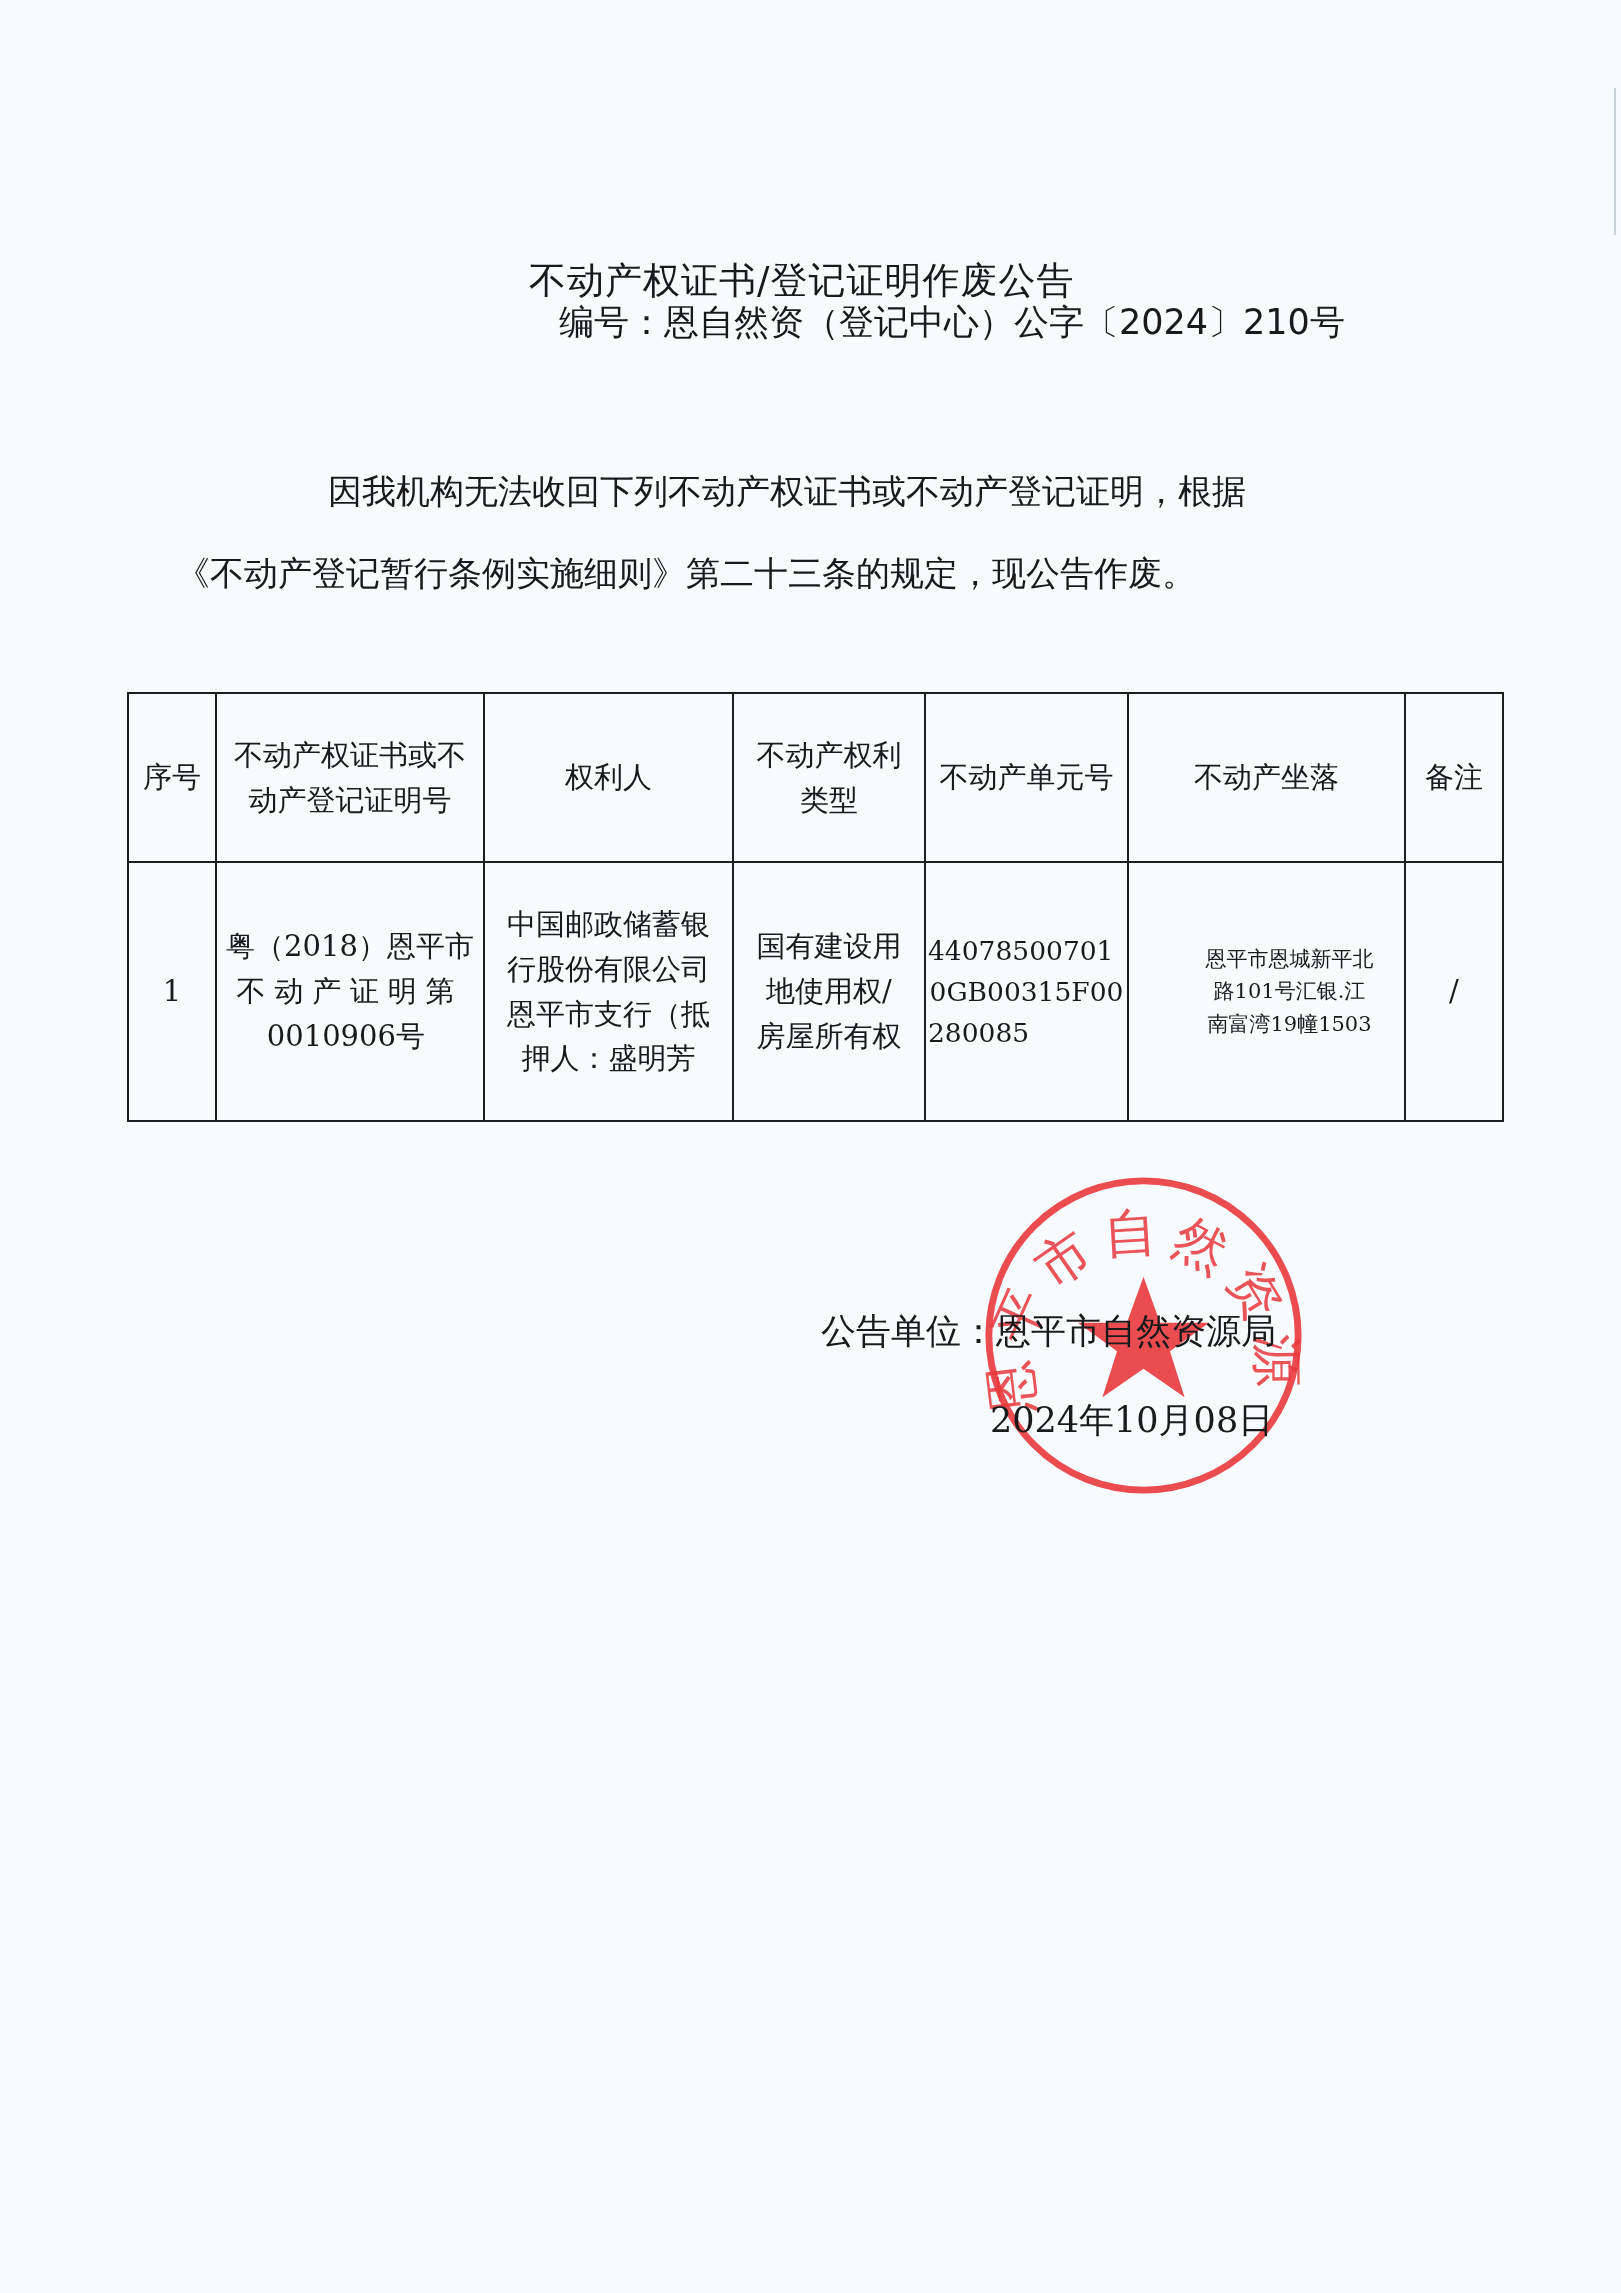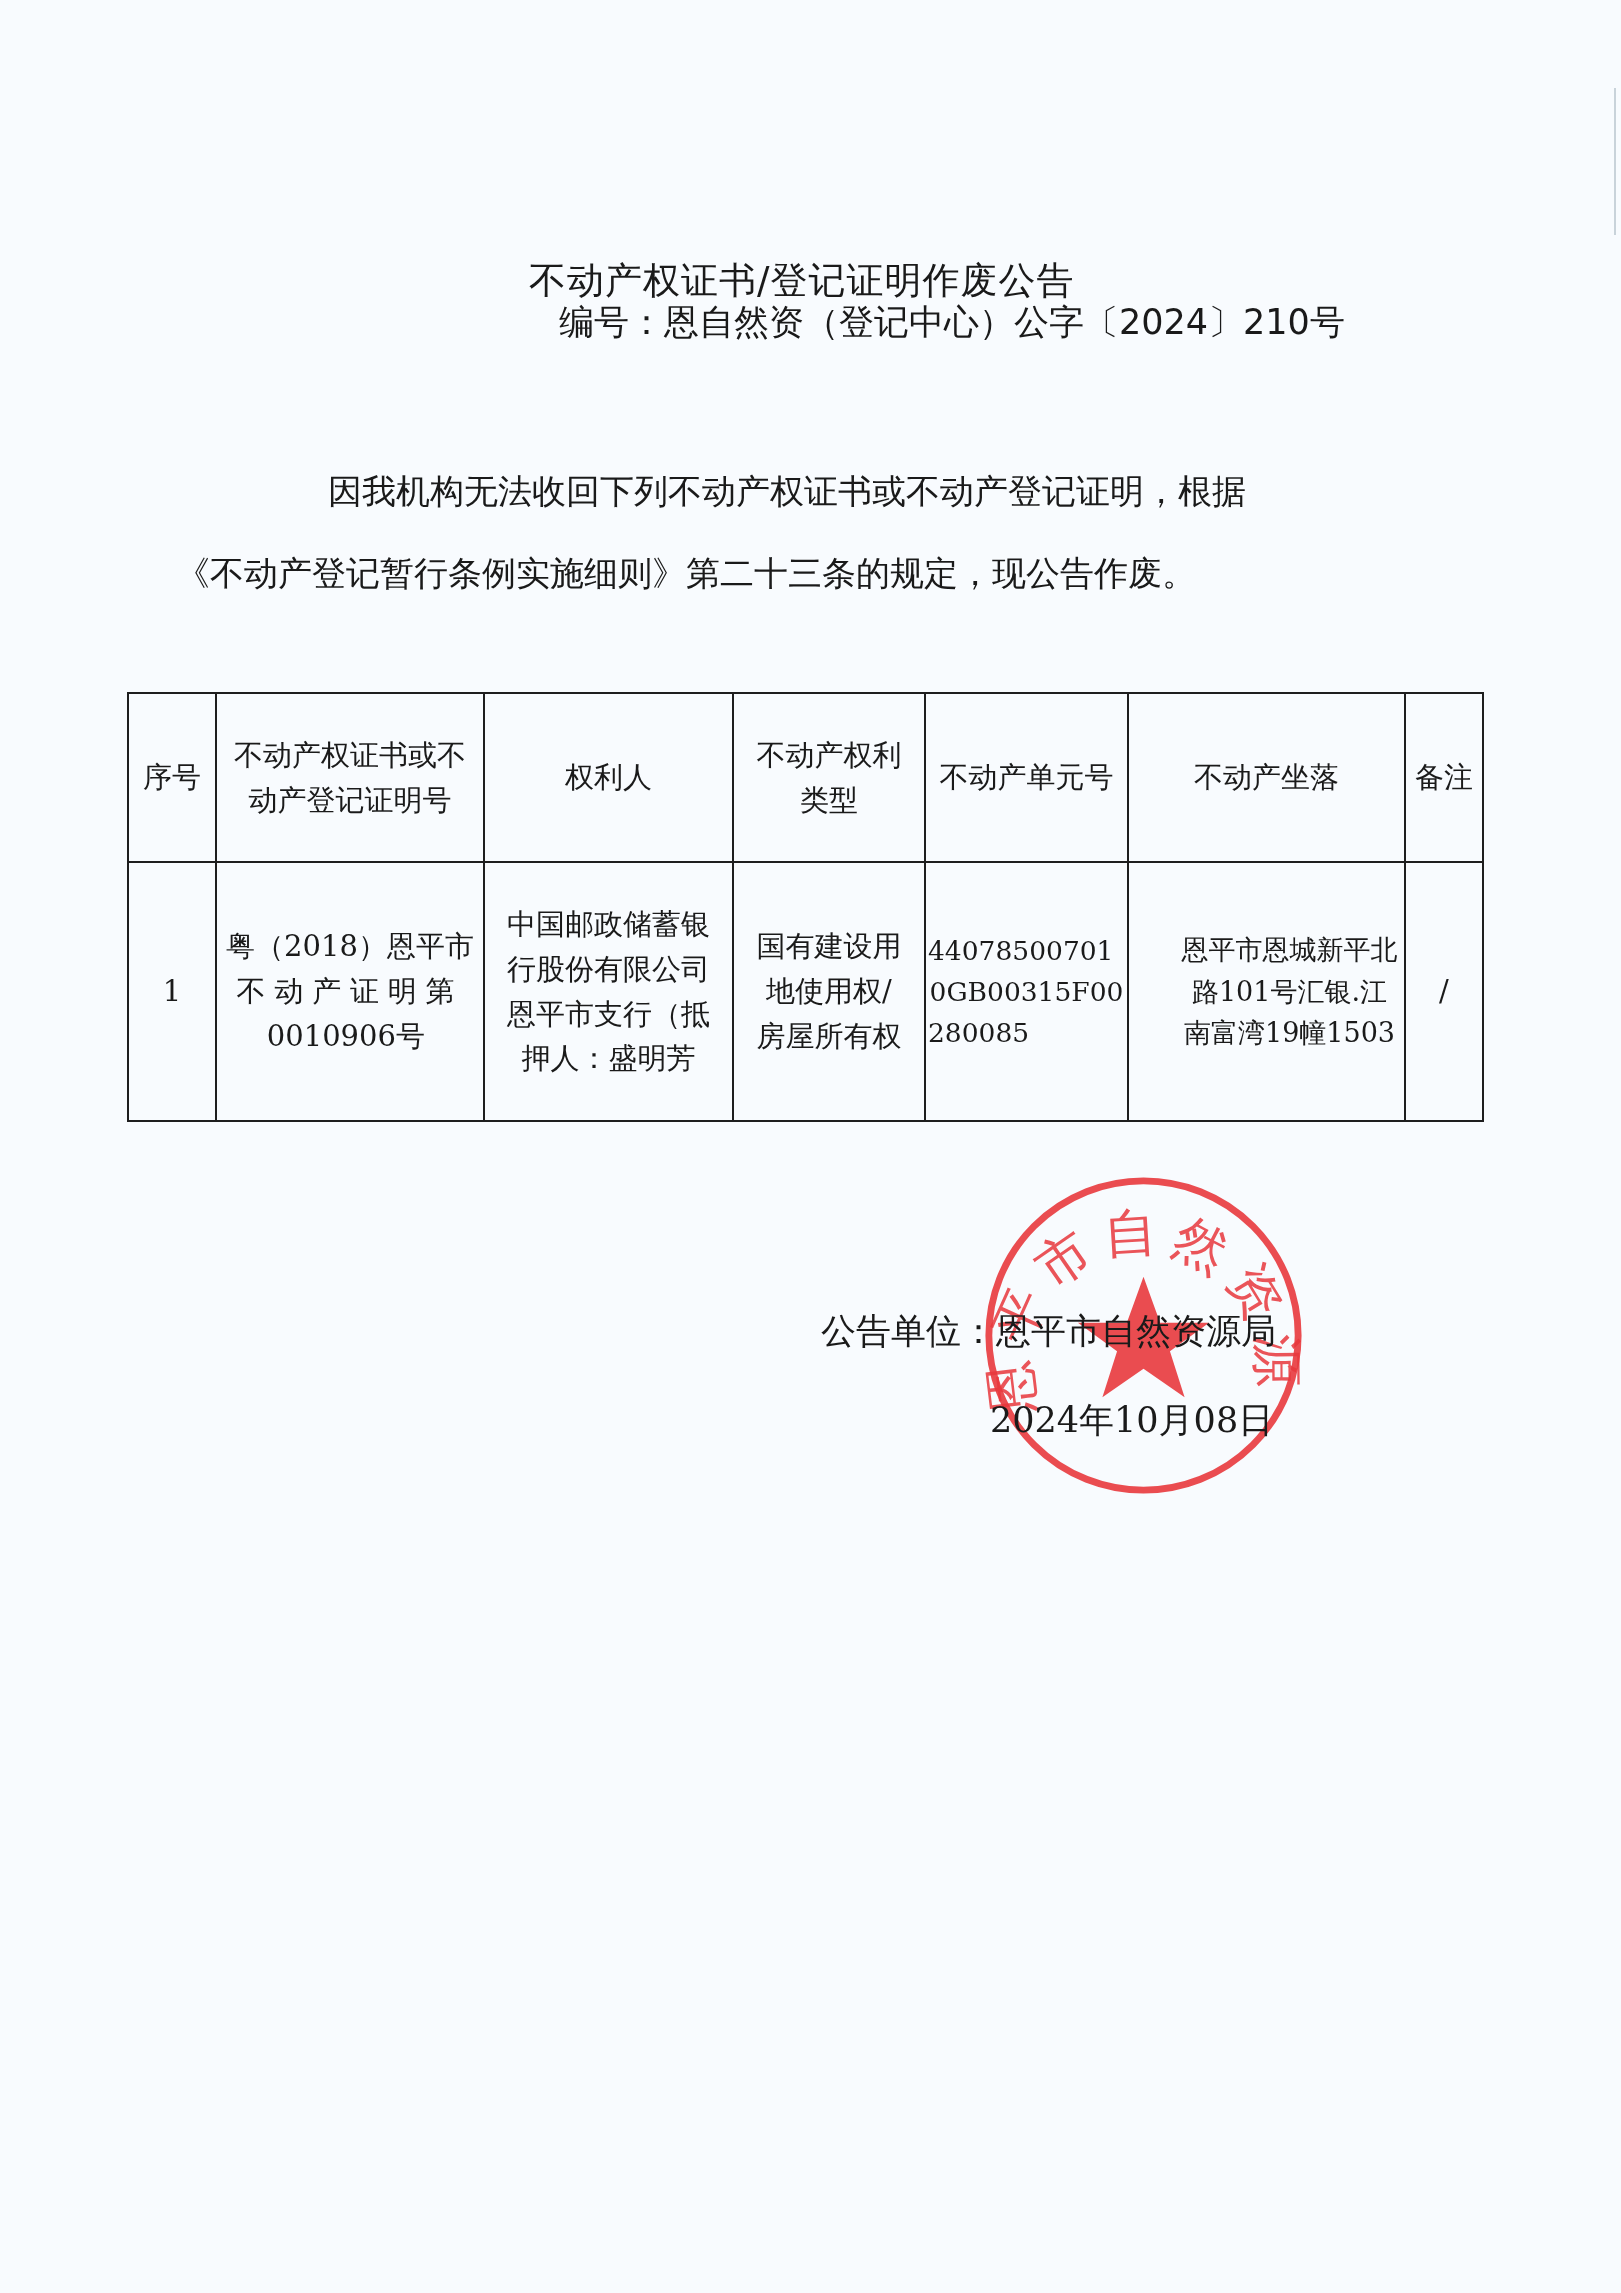--- a/index.html
+++ b/index.html
@@ -68,21 +68,21 @@
       box-sizing: border-box;
     }
     table.cert tr.head { height: 169px; }
     table.cert tr.row { height: 259px; }
     .c1 { width: 88px; }
     .c2 { width: 268px; }
     .c3 { width: 249px; }
     .c4 { width: 192px; }
     .c5 { width: 203px; }
     .c6 { width: 277px; }
-    .c7 { width: 78px; }
+    .c7 { width: 98px; }
     .cell-lines span { display: block; white-space: nowrap; }
     .left-al { text-align: left !important; margin-left: 40px; }
     .justify-line { letter-spacing: 8.8px; }
 
     .stamp {
       position: absolute;
       left: 982px;
       top: 1174px;
       width: 323px;
       height: 323px;
@@ -156,21 +156,21 @@
     <td class="c4 cell-lines">
       <span>国有建设用</span>
       <span>地使用权/</span>
       <span>房屋所有权</span>
     </td>
     <td class="c5 cell-lines" style="font-size:26.5px;">
       <span style="text-align:left">44078500701</span>
       <span style="text-align:center">0GB00315F00</span>
       <span style="text-align:left">280085</span>
     </td>
-    <td class="c6 cell-lines" style="font-size:27px;padding-left:48px;">
+    <td class="c6 cell-lines" style="font-size:21px;padding-left:48px;">
       <span>恩平市恩城新平北</span>
       <span>路101号汇银.江</span>
       <span>南富湾19幢1503</span>
     </td>
     <td class="c7">/</td>
   </tr>
 </tbody>
   </table>
 
 <svg class="stamp" viewBox="0 0 330 330">

